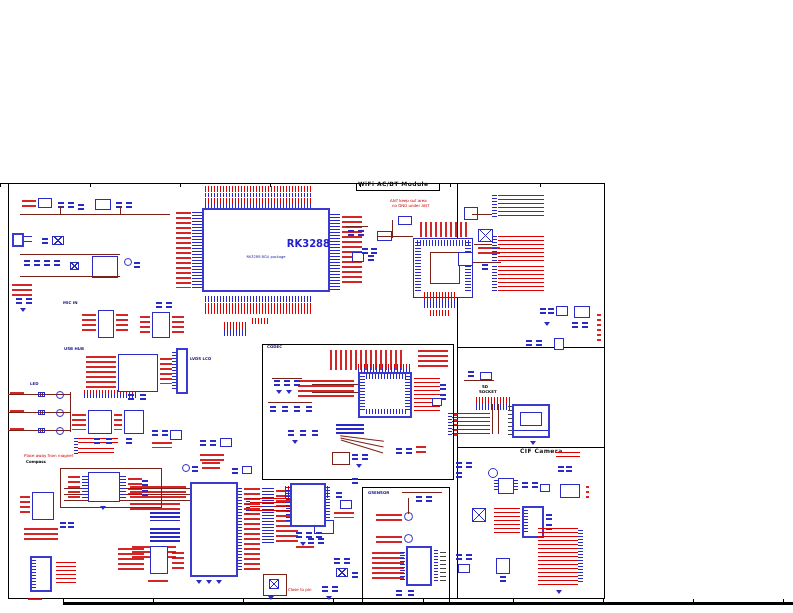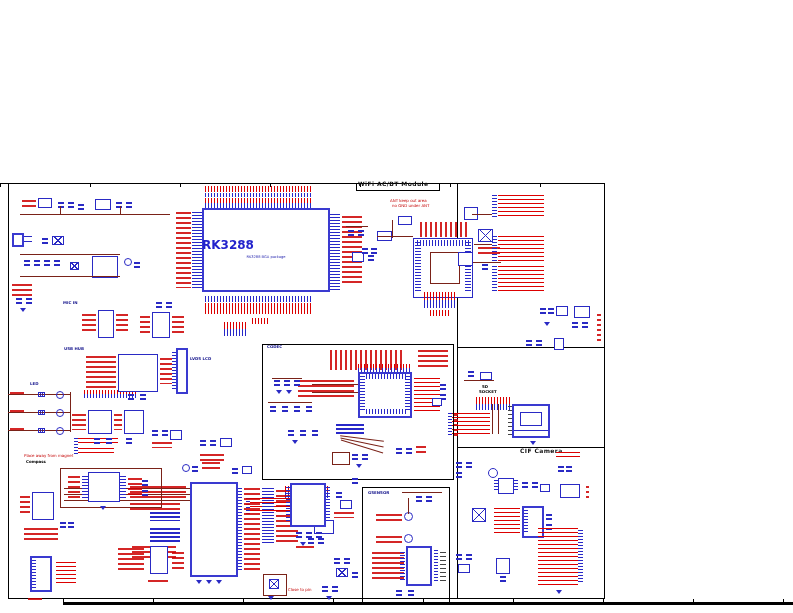--- a/index.html
+++ b/index.html
@@ -23,21 +23,21 @@
   .rtv{background:repeating-linear-gradient(90deg,rgba(205,0,0,.85) 0 2px,transparent 2px 5px)}
   .hbd{background:repeating-linear-gradient(180deg,#2828c8 0 2px,transparent 2px 4px)}
   .ht{background:repeating-linear-gradient(180deg,#444 0 1px,transparent 1px 4px)}
   .w{background:#7a2218}
   .wb{background:#2a2ac4}
   .tik{background:repeating-linear-gradient(90deg,#000 0 1px,transparent 1px 90px)}
   .t{font-size:6px;line-height:1.05;white-space:nowrap;transform:scale(.66);transform-origin:0 0;color:#000}
   .tb{color:#14148c;font-weight:bold}
   .tr{color:#c40000}
   .tt{font-size:6px;font-weight:bold;letter-spacing:.4px;color:#111;white-space:nowrap}
-  .soc{font-size:12px;font-weight:bold;color:#2222cc;text-align:left;white-space:nowrap}
+  .soc{font-size:10px;font-weight:bold;color:#2222cc;text-align:right;white-space:nowrap}
   .socsub{font-size:6px;color:#2a2ab0;text-align:center;white-space:nowrap;transform:scale(.6);transform-origin:center top}
 </style>
 </head>
 <body>
 
 <div id="stage">
 
   <i class="k" style="left:0;top:183px;width:605px;height:1px"></i>
   <i class="tik" style="left:0;top:184px;width:605px;height:3px"></i>
   <i class="k" style="left:8px;top:184px;width:1px;height:415px"></i>

